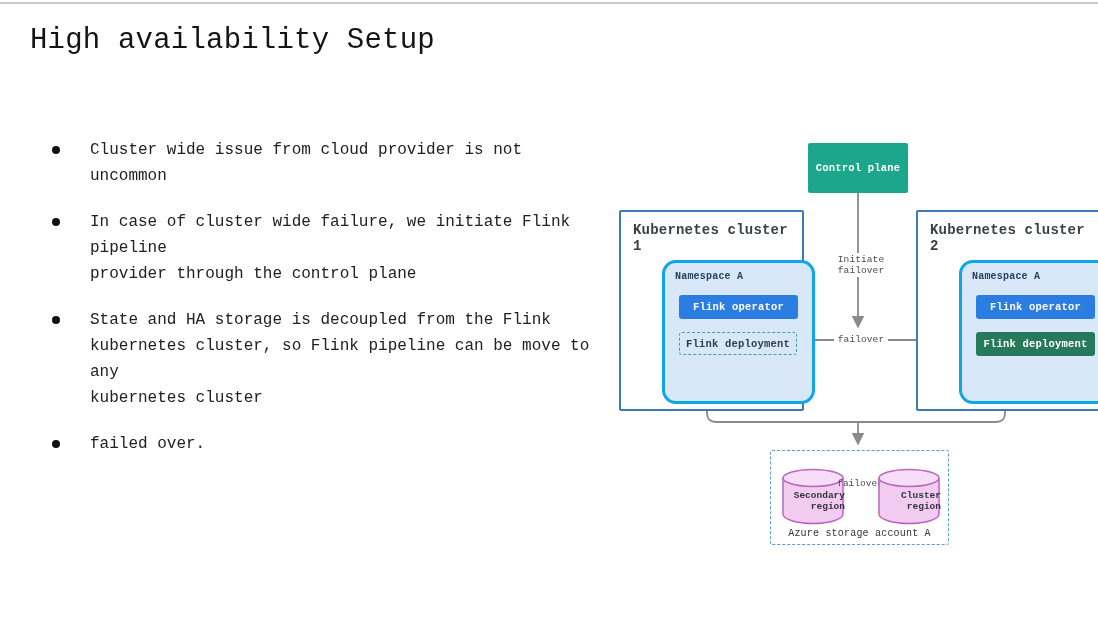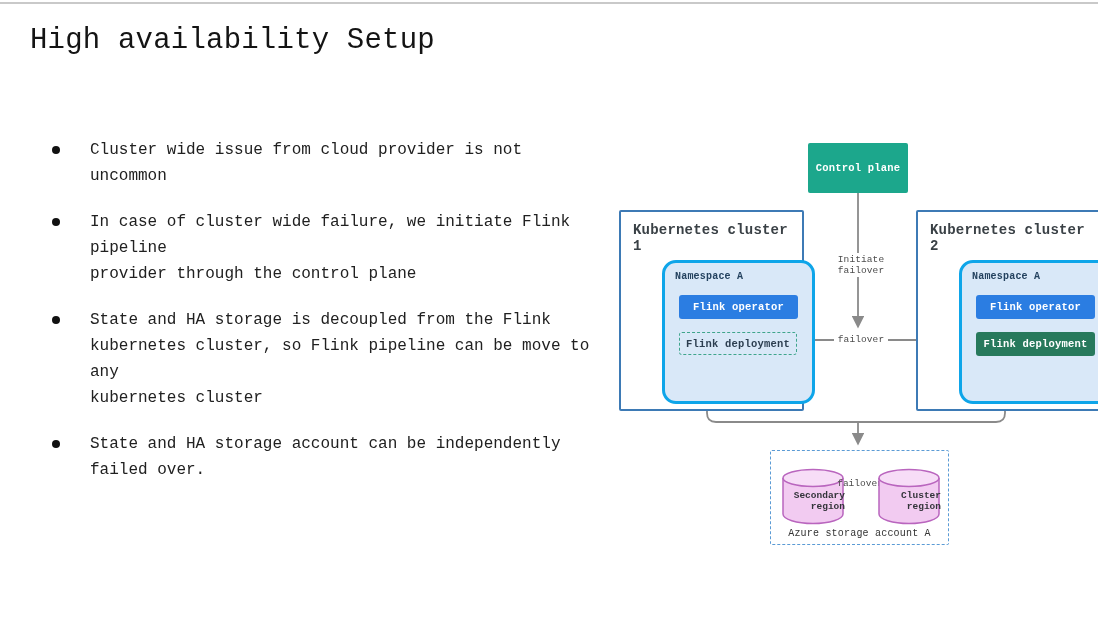--- a/index.html
+++ b/index.html
@@ -125,21 +125,20 @@
       <div>provider through the control plane</div>
     </li>
     <li>
       <span class="dot"></span>
       <div>State and HA storage is decoupled from the Flink</div>
       <div>kubernetes cluster, so Flink pipeline can be move to any</div>
       <div>kubernetes cluster</div>
     </li>
     <li>
       <span class="dot"></span>
-      <div>State and HA storage account can be independently</div>
       <div>failed over.</div>
     </li>
   </ul>
 
   <svg class="connectors" viewBox="0 0 1098 621">
     <defs>
       <marker id="arrow" viewBox="0 0 10 10" refX="8" refY="5" markerWidth="7" markerHeight="7" orient="auto-start-reverse">
         <path d="M0,0 L10,5 L0,10 z" fill="#8a8a8a"></path>
       </marker>
     </defs>

